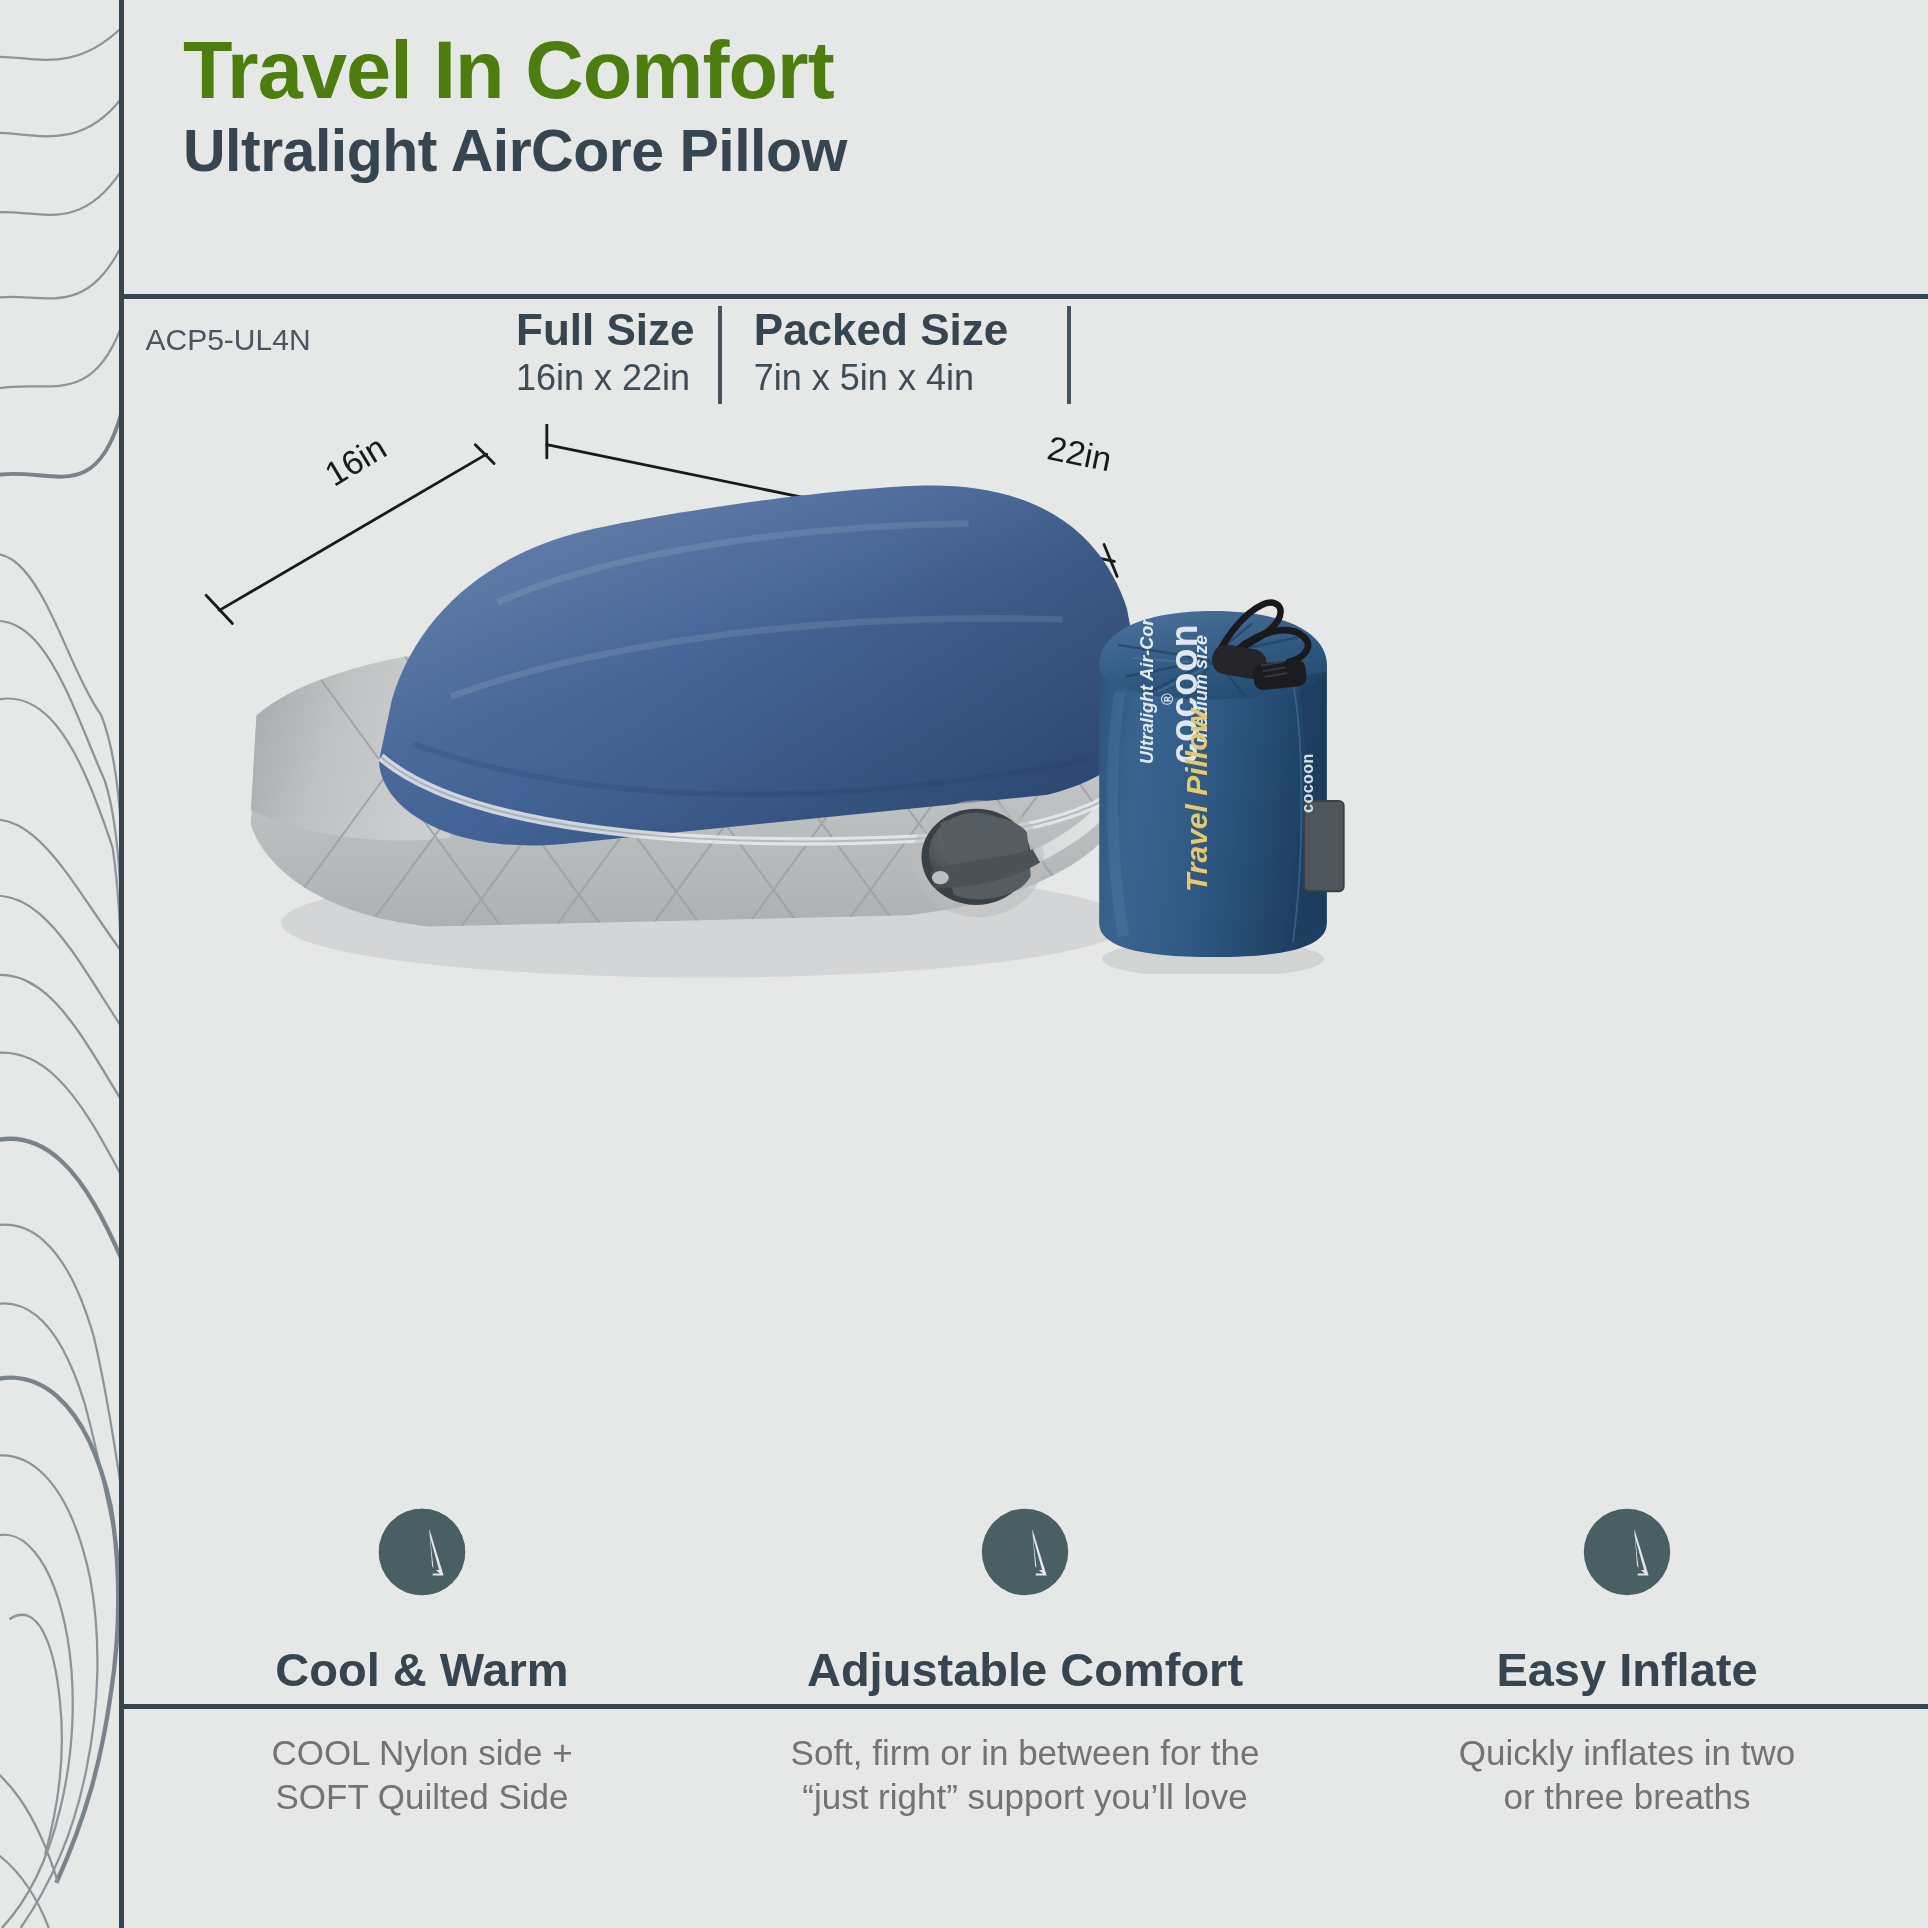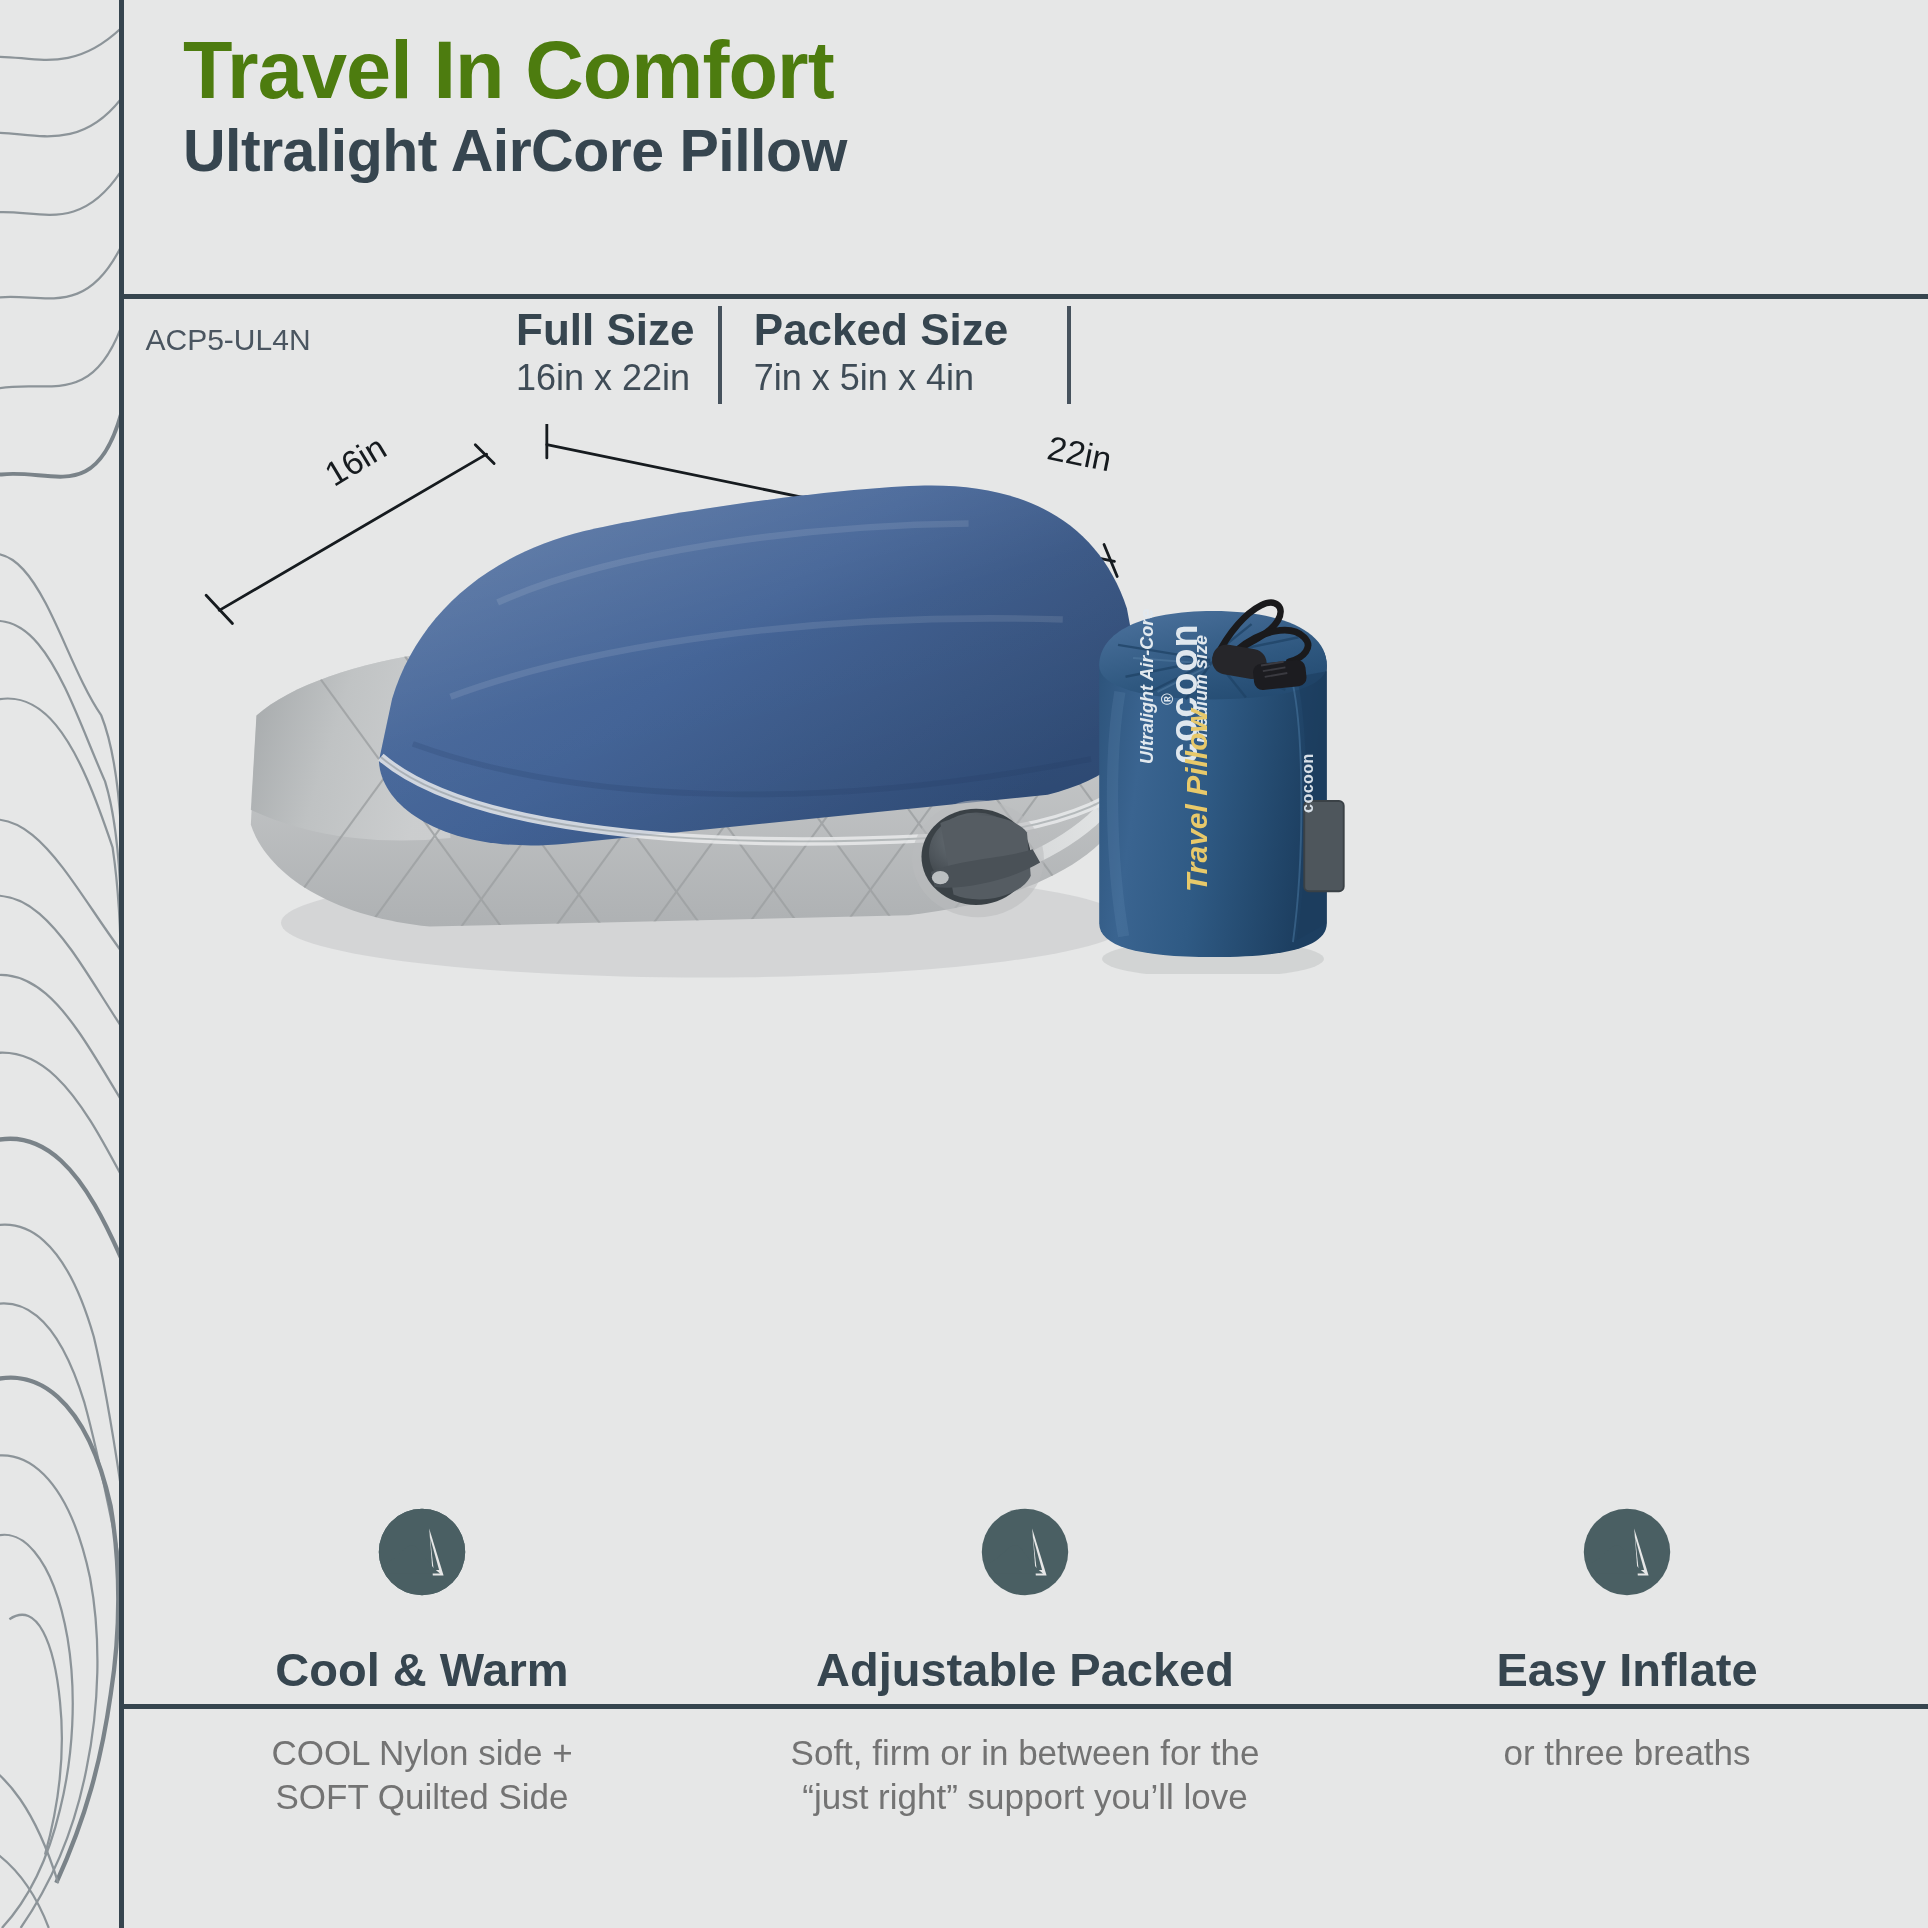--- a/index.html
+++ b/index.html
@@ -458,21 +458,21 @@
       <svg class="feat-icon" viewBox="0 0 100 100" aria-hidden="true">
         <circle cx="50" cy="50" r="48" fill="#4a5f63"></circle>
         <g fill="#e6e7e7">
           <path d="M58,24 L74,76 L62,76 Z"></path>
         </g>
         <g fill="#4a5f63">
           <path d="M59,34 L69,70 L63,70 Z"></path>
         </g>
         <path d="M10,62 C18,60 26,50 34,44 C40,40 44,44 50,52 C56,60 62,68 70,74 L10,74 Z" fill="#4a5f63"></path>
       </svg>
-      <div class="feat-title">Adjustable Packed</div>
+      <div class="feat-title">Adjustable Comfort</div>
     </div>
 
     <div class="feat-col c2">
       <svg class="feat-icon" viewBox="0 0 100 100" aria-hidden="true">
         <circle cx="50" cy="50" r="48" fill="#4a5f63"></circle>
         <g fill="#e6e7e7">
           <path d="M58,24 L74,76 L62,76 Z"></path>
         </g>
         <g fill="#4a5f63">
           <path d="M59,34 L69,70 L63,70 Z"></path>
@@ -489,18 +489,19 @@
   <div class="descs">
     <div class="desc-col c0">
       <div class="desc-line">COOL Nylon side +</div>
       <div class="desc-line">SOFT Quilted Side</div>
     </div>
     <div class="desc-col c1">
       <div class="desc-line">Soft, firm or in between for the</div>
       <div class="desc-line">“just right” support you’ll love</div>
     </div>
     <div class="desc-col c2">
+      <div class="desc-line">Quickly inflates in two</div>
       <div class="desc-line">or three breaths</div>
     </div>
   </div>
 
 </div>
 
 
 </body></html>

